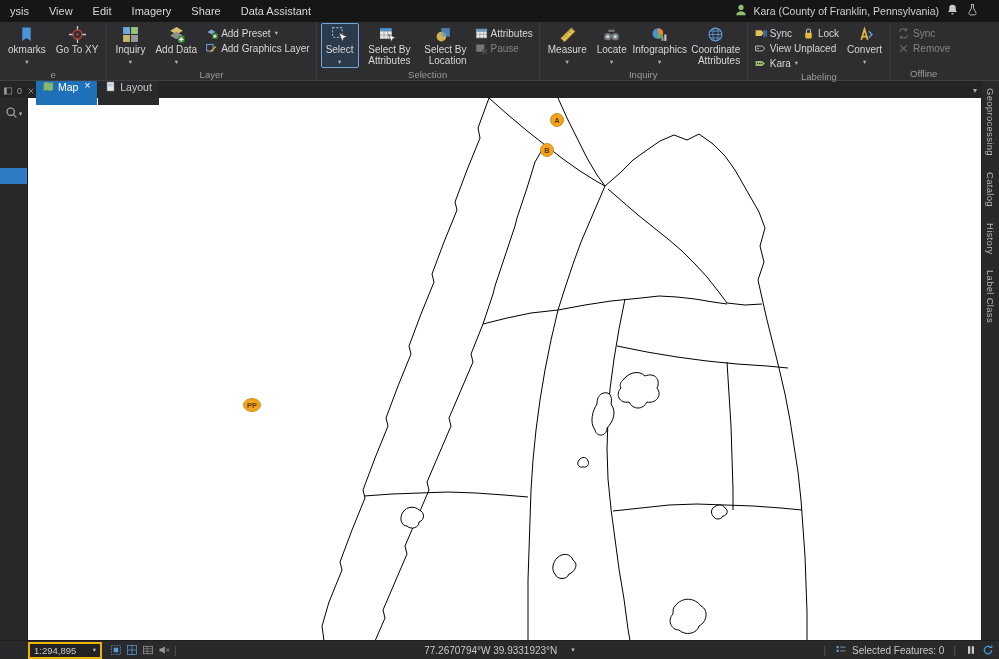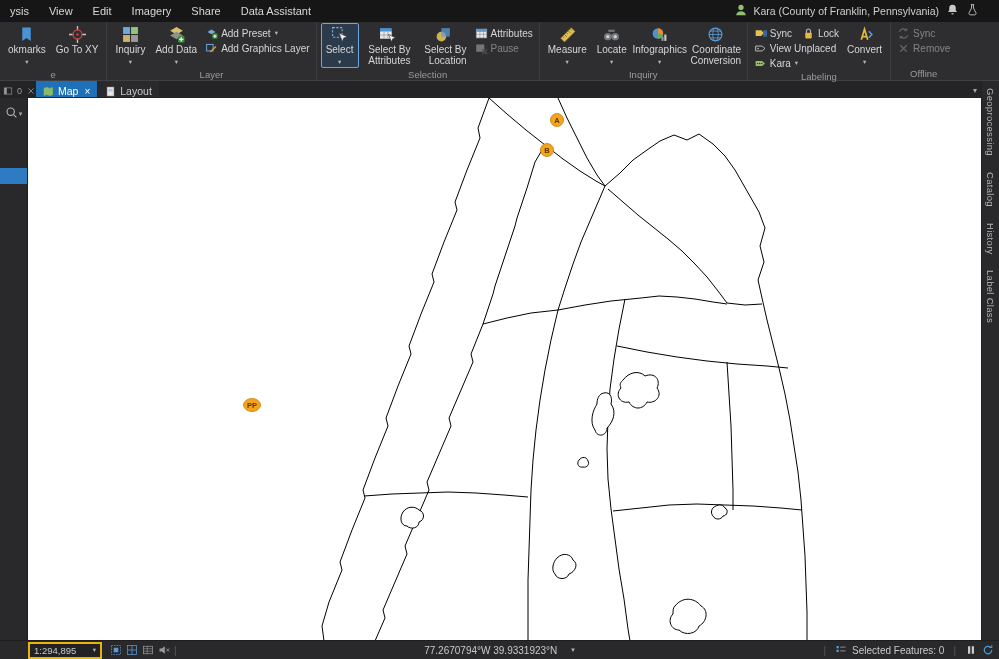--- a/index.html
+++ b/index.html
@@ -36,21 +36,21 @@
              padding:0 2px;cursor:default;white-space:nowrap;}
   .btn-small .ic{width:13px;height:13px;}
   .disabled{opacity:.5;}
   .disabled .ic svg{filter:grayscale(1);}
 
   
   .tabrow{position:absolute;top:81px;left:0;width:982px;height:17px;background:#242427;
           display:flex;align-items:flex-end;z-index:3;}
   .tab-left-icons{display:flex;align-items:center;gap:4px;width:30px;padding:0 3px 2px;
                   color:#9a9a9a;font-size:9px;}
-  .vtab{display:flex;align-items:flex-end;gap:4px;height:16px;padding:0 7px;font-size:10.5px;
+  .vtab{display:flex;align-items:flex-start;gap:4px;height:24px;padding:0 7px;font-size:10.5px;
         color:#c9c9c9;background:#2a2a2d;margin-right:1px;cursor:default;}
   .vtab .ic{width:11px;height:11px;}
   .vtab.active{background:#1e70b8;color:#fff;}
   .tab-close{font-size:10px;margin-left:2px;line-height:1;}
   .overflow-caret{margin-left:auto;color:#a8a8a8;font-size:8px;padding:0 5px 3px;}
 
   
   .leftstrip{position:absolute;left:0;top:98px;width:27px;bottom:18px;background:#29292c;
              border-right:1px solid #1e1e20;z-index:2;}
   .left-search{display:flex;align-items:center;justify-content:center;gap:1px;padding-top:8px;color:#a8a8a8;}
@@ -304,21 +304,21 @@
           <span class="caret">▾</span>
         </div>
         <div class="btn-large">
           <span class="ic" style="width:17px;height:17px">
             <svg viewBox="0 0 16 16">
               <circle cx="8" cy="8" r="6" fill="none" stroke="#5b9bd5" stroke-width="1.1"></circle>
               <ellipse cx="8" cy="8" rx="2.6" ry="6" fill="none" stroke="#5b9bd5" stroke-width=".8"></ellipse>
               <path d="M2 8h12M3 4.8h10M3 11.2h10" stroke="#5b9bd5" stroke-width=".8"></path>
             </svg>
           </span>
-          <span class="lbl">Coordinate Conversion</span>
+          <span class="lbl">Coordinate Attributes</span>
         </div>
       </div>
       <div class="group-label">Inquiry</div>
     </div>
     <div class="group">
       <div class="group-body">
         <div class="stack">
           <div class="stack-row">
             <div class="btn-small">
               <span class="ic" style="width:13px;height:13px">

